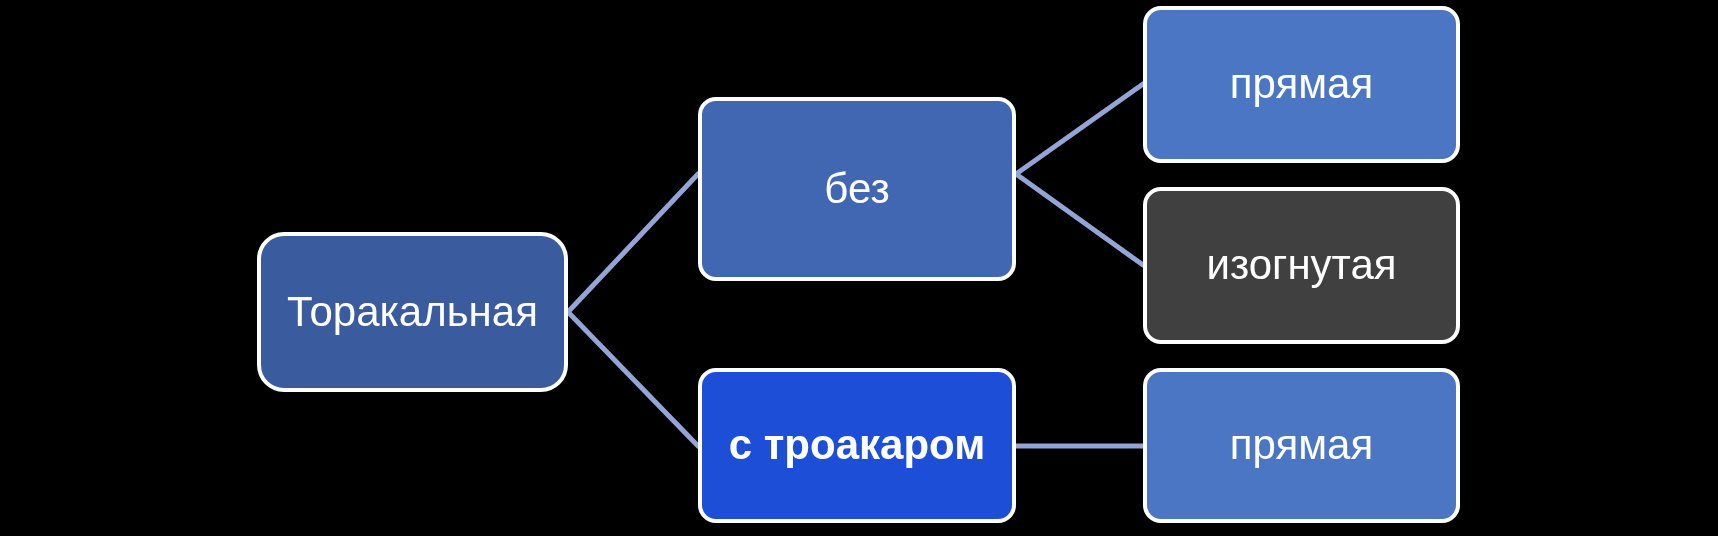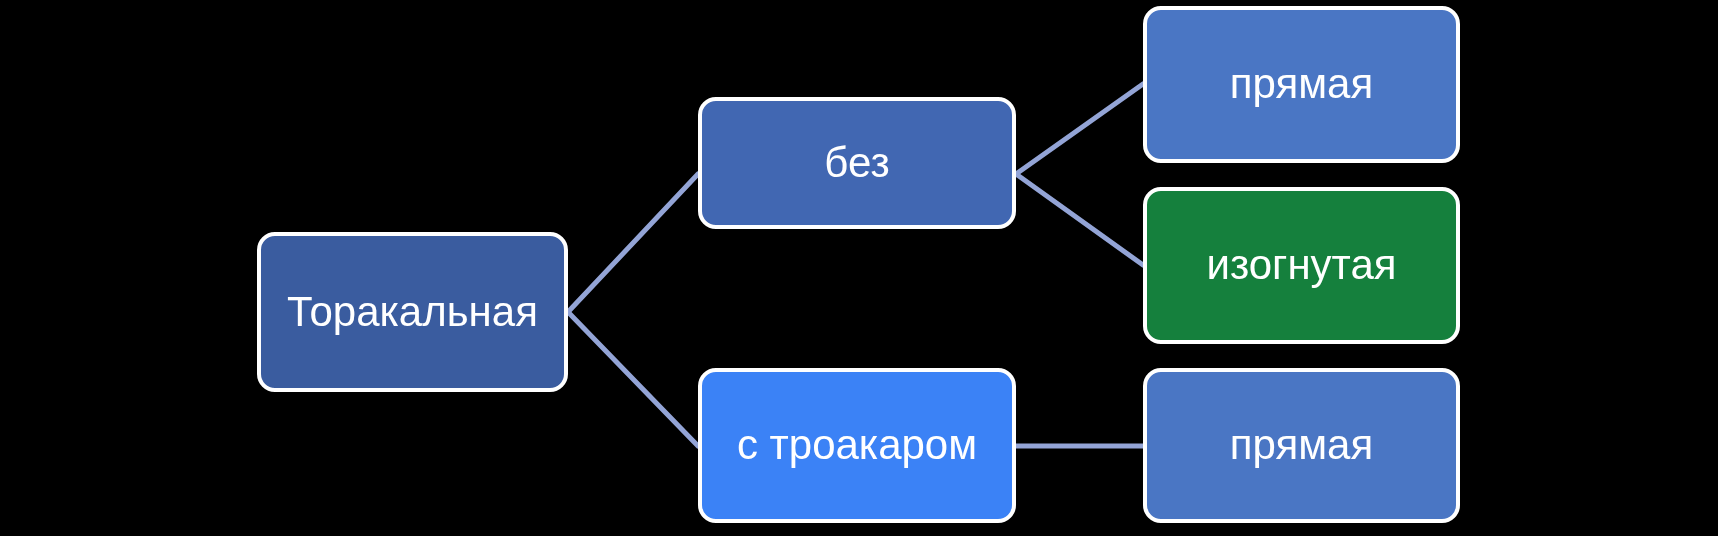--- a/index.html
+++ b/index.html
@@ -31,22 +31,22 @@
     flex-direction: column;
     align-items: center;
     justify-content: center;
     color: #ffffff;
     font-size: 42px;
     line-height: 1.25;
     text-align: center;
   }
   .node .line { display: block; }
   
-  .n-root            { left: 257px;  top: 232px; width: 311px; height: 160px; }
-  .n-without-trocar  { left: 698px;  top: 97px;  width: 318px; height: 132px; }
+  .n-root            { left: 257px;  top: 232px; width: 311px; height: 160px; border-radius: 27px; }
+  .n-without-trocar  { left: 698px;  top: 97px;  width: 318px; height: 184px; }
   .n-with-trocar     { left: 698px;  top: 368px; width: 318px; height: 155px; }
   .n-straight-top    { left: 1143px; top: 6px;   width: 317px; height: 157px; }
   .n-curved          { left: 1143px; top: 187px; width: 317px; height: 157px; }
   .n-straight-bottom { left: 1143px; top: 368px; width: 317px; height: 155px; }
 </style>
 </head>
 <body>
 
 <div class="stage">
 
@@ -61,29 +61,29 @@
   </svg>
 
   <div class="node n-root" style="background-color: rgb(58, 92, 159);">
     <span class="line">Торакальная</span>
   </div>
 
   <div class="node n-without-trocar" style="background-color: rgb(65, 103, 178);">
     <span class="line">без</span>
   </div>
 
-  <div class="node n-with-trocar" style="background-color: #3b82f6;">
+  <div class="node n-with-trocar" style="background-color: #1d4ed8; font-weight: bold;">
     <span class="line">с троакаром</span>
   </div>
 
   <div class="node n-straight-top" style="background-color: rgb(74, 118, 196);">
     <span class="line">прямая</span>
   </div>
 
-  <div class="node n-curved" style="background-color: #15803d;">
+  <div class="node n-curved" style="background-color: #404040;">
     <span class="line">изогнутая</span>
   </div>
 
   <div class="node n-straight-bottom" style="background-color: rgb(74, 118, 196);">
     <span class="line">прямая</span>
   </div>
 
 </div>
 
 </body></html>

